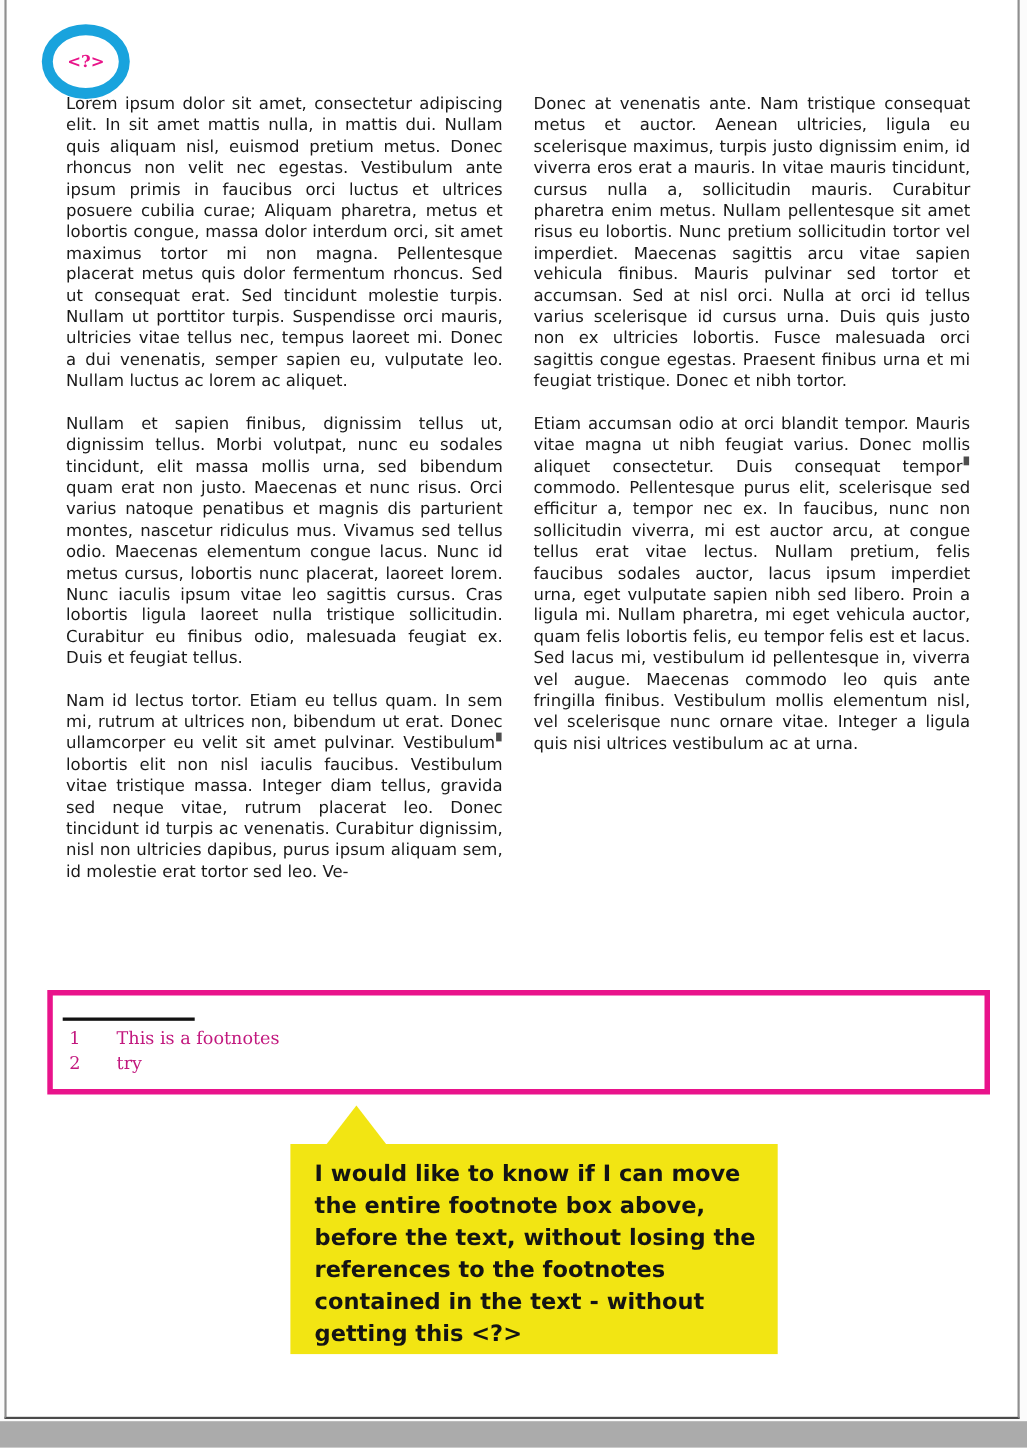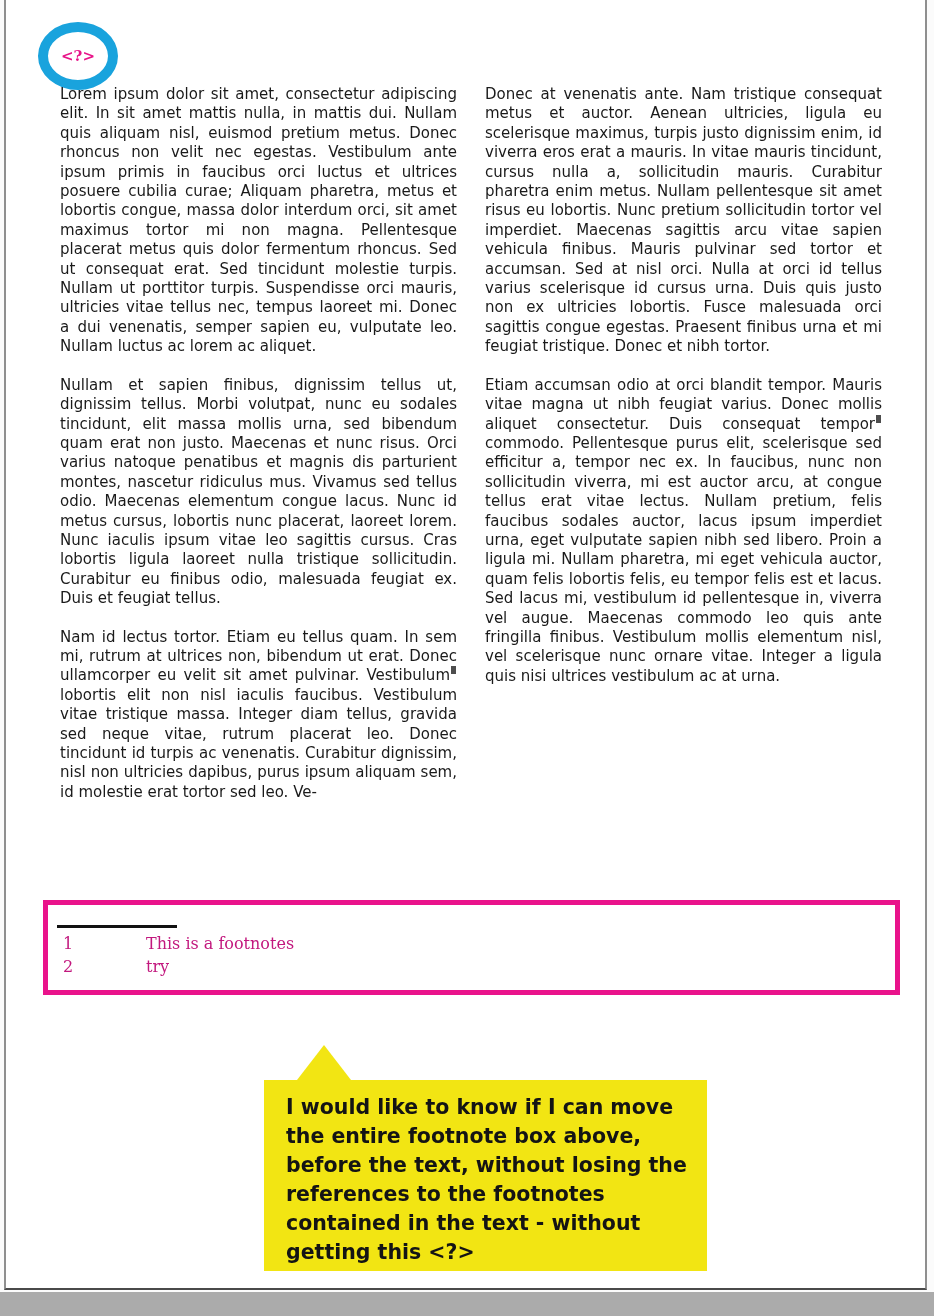--- a/index.html
+++ b/index.html
@@ -76,27 +76,26 @@
     background: #111111;
   }
   .fn-row {
     display: flex;
     font-family: "DejaVu Serif", "Liberation Serif", serif;
     font-size: 16px;
     line-height: 23px;
     color: #c2187e;
   }
   .fn-num { width: 58px; padding-left: 15px; }
-  .fn-text { flex: 1; margin-left: 40px; }
+  .fn-text { flex: 1; }
   
   .callout {
     position: absolute; left: 258px; top: 1042px;
     width: 443px; height: 191px;
     background: #f2e513;
-    margin-top: 40px;
   }
   .callout-tail {
     position: absolute; top: -35px; left: 33px;
     width: 0; height: 0;
     border-left: 27px solid transparent;
     border-right: 27px solid transparent;
     border-bottom: 35px solid #f2e513;
   }
   .callout-text {
     margin: 0;

